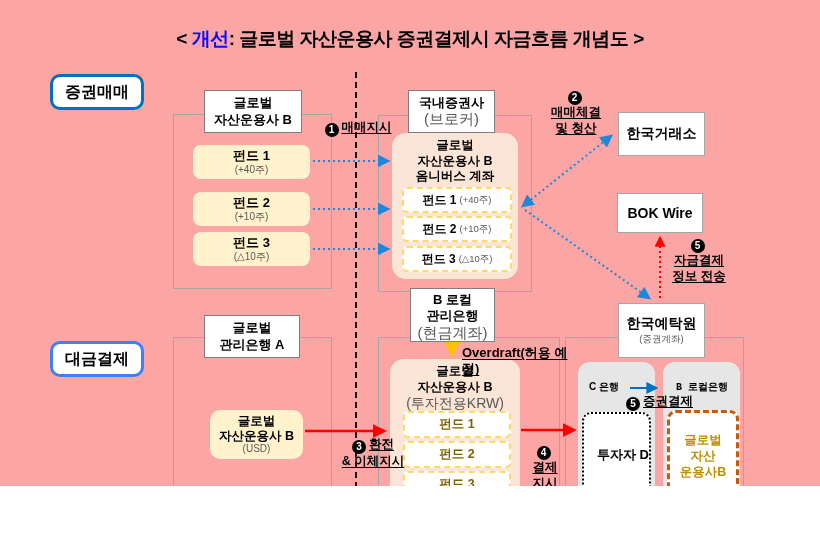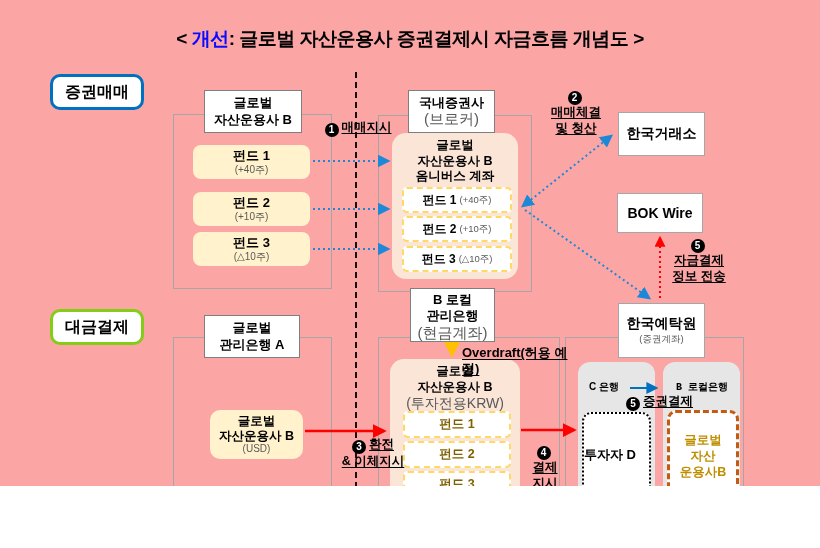--- a/index.html
+++ b/index.html
@@ -4,21 +4,21 @@
 <style>
   html,body{margin:0;padding:0;background:#fff;}
   body{font-family:"Liberation Sans","DejaVu Sans",sans-serif;color:#000;}
   #stage{position:relative;width:820px;height:486px;background:#fca5a5;overflow:hidden;}
   .abs{position:absolute;}
   .title{left:0;top:26px;width:820px;text-align:center;font-size:19px;font-weight:bold;letter-spacing:-0.5px;}
   .title .hl{color:#0b0bff;}
   .badge{width:88px;height:30px;border-radius:10px;display:flex;align-items:center;justify-content:center;
          font-size:16px;font-weight:bold;background:#fff;}
   .badge.blue{border:3px solid #0070C0;}
-  .badge.red{border:3px solid #84cc16;}
+  .badge.red{border:3px solid #3b82f6;margin-top:32px;}
   .container{border:1.5px solid #A6A6A6;background:transparent;}
   .hdr{background:#fff;border:1.5px solid #7F7F7F;display:flex;flex-direction:column;align-items:center;justify-content:center;
        font-size:13px;font-weight:bold;line-height:1.25;text-align:center;}
   .hdr .sub{font-size:15px;font-weight:normal;color:#595959;line-height:1.1;}
   .plain{background:#fff;border:1.5px solid #A6A6A6;display:flex;flex-direction:column;align-items:center;justify-content:center;
          font-size:14px;font-weight:bold;text-align:center;}
   .plain .sub{font-size:9.5px;font-weight:normal;color:#595959;}
   .fundbox{background:#FFF2CC;border-radius:8px;display:flex;flex-direction:column;align-items:center;justify-content:center;
            font-size:13px;font-weight:bold;line-height:1.15;}
   .fundbox .qty{font-size:10px;font-weight:normal;color:#595959;}
@@ -28,21 +28,21 @@
   .dashfund{position:absolute;background:#fff;border:2.5px dashed #FFD966;border-radius:5px;display:flex;align-items:center;justify-content:center;
             font-size:12px;font-weight:bold;}
   .dashfund .qty{font-size:9.5px;font-weight:normal;color:#595959;margin-left:3px;}
   .dashfund.gold{color:#7F6000;font-size:12.5px;}
   .label{font-size:12.5px;font-weight:bold;line-height:1.25;text-align:center;z-index:10;}
   .ul{text-decoration:underline;text-underline-offset:2px;}
   .num{display:inline-flex;width:14px;height:14px;border-radius:50%;background:#000;color:#fff;
        font-size:10px;font-weight:bold;align-items:center;justify-content:center;vertical-align:-2px;margin-right:3px;}
   .graybox{background:#E7E6E6;border-radius:12px;}
   .banklbl{font-size:10px;font-weight:bold;z-index:10;text-align:center;}
-  .dotbox{background:#fff;border:2.5px dotted #000;border-radius:9px;display:flex;align-items:center;justify-content:flex-start;
+  .dotbox{background:#fff;border:2.5px dotted #000;border-radius:9px;display:flex;align-items:center;justify-content:flex-end;
           font-size:13px;font-weight:bold;z-index:6;}
   .orgbox{background:#fff;border:3px dashed #C55A11;border-radius:9px;display:flex;flex-direction:column;align-items:center;justify-content:center;
           font-size:12.5px;font-weight:bold;color:#BF8F00;line-height:1.3;z-index:6;}
   svg.overlay{position:absolute;left:0;top:0;z-index:5;pointer-events:none;}
 </style>
 </head>
 <body>
 
 <div id="stage">
 

